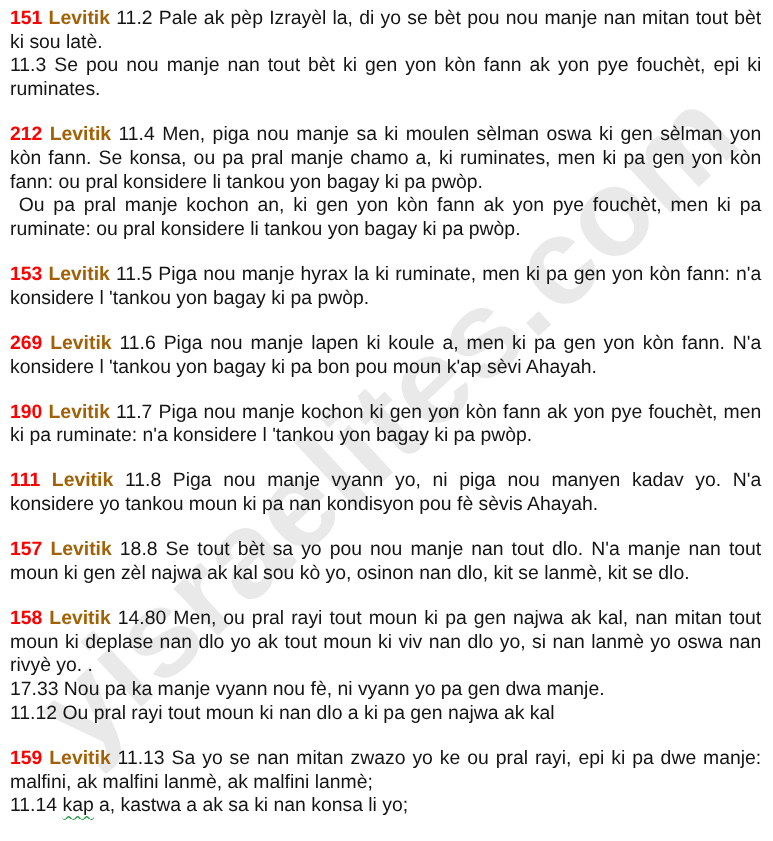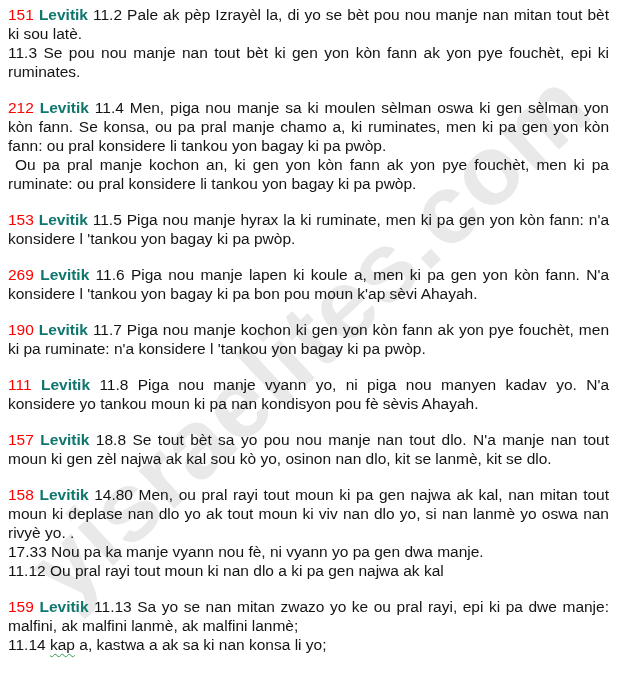--- a/index.html
+++ b/index.html
@@ -34,22 +34,22 @@
     z-index: 1;
     padding: 5px 9px 0 8px;
   }
   .entry { margin: 0 0 17px 0; }
   .entry:last-child { margin-bottom: 0; }
   .para {
     text-align: justify;
     text-justify: inter-word;
     margin: 0;
   }
-  .num  { color: #ff0000; font-weight: normal; }
-  .book { color: #0f766e; font-weight: bold; }
+  .num  { color: #ff0000; font-weight: bold; }
+  .book { color: #a16207; font-weight: bold; }
   .misspell {
     text-decoration-line: underline;
     text-decoration-style: wavy;
     text-decoration-color: #2e9e50;
     text-decoration-thickness: 1px;
     text-underline-offset: 3px;
   }
 </style>
 </head>
 <body>

